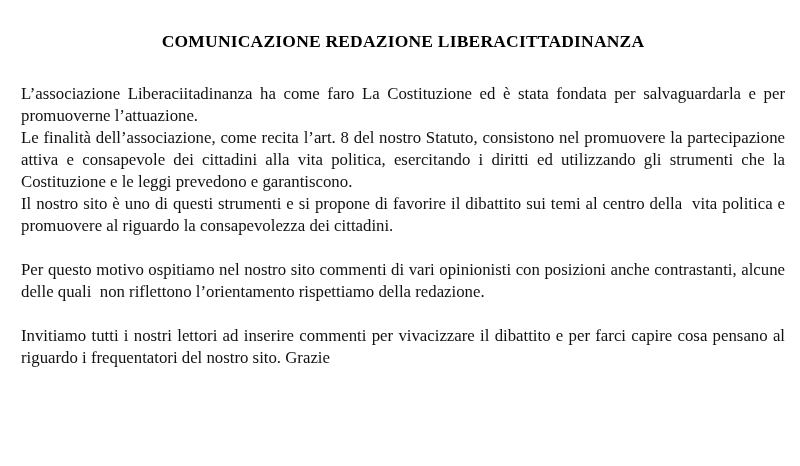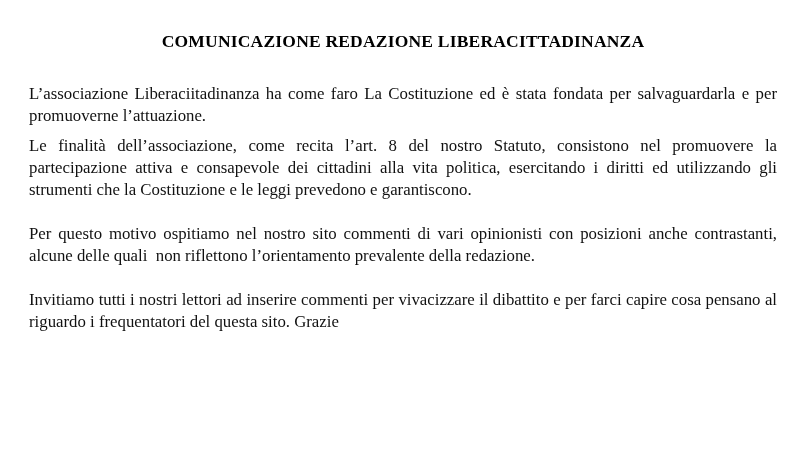--- a/index.html
+++ b/index.html
@@ -24,39 +24,40 @@
   .doc-title {
     font-size: 17.5px;
     font-weight: bold;
     text-align: center;
     margin: 0 0 31px 0;
     line-height: 22px;
     letter-spacing: 0.2px;
     color: #000000;
   }
   .body-par {
-    margin: 8px;
+    margin: 0;
     font-size: 16.8px;
     line-height: 22px;
     text-align: justify;
     white-space: pre-wrap;
     color: #111111;
   }
   .gap-before {
     margin-top: 22px;
   }
 </style>
 </head>
 <body>
 
 <div class="page">
   <h1 class="doc-title">COMUNICAZIONE REDAZIONE LIBERACITTADINANZA</h1>
 
   <p class="body-par">L’associazione Liberaciitadinanza ha come faro La Costituzione ed è stata fondata per salvaguardarla e per promuoverne l’attuazione.</p>
 
   <p class="body-par">Le finalità dell’associazione, come recita l’art. 8 del nostro Statuto, consistono nel promuovere la partecipazione attiva e consapevole dei cittadini alla vita politica, esercitando i diritti ed utilizzando gli strumenti che la Costituzione e le leggi prevedono e garantiscono.</p>
 
+  <p class="body-par">Il nostro sito è uno di questi strumenti e si propone di favorire il dibattito sui temi al centro della  vita politica e promuovere al riguardo la consapevolezza dei cittadini.</p>
 
-  <p class="body-par gap-before">Per questo motivo ospitiamo nel nostro sito commenti di vari opinionisti con posizioni anche contrastanti, alcune delle quali  non riflettono l’orientamento prevalente della redazione.</p>
+  <p class="body-par gap-before">Per questo motivo ospitiamo nel nostro sito commenti di vari opinionisti con posizioni anche contrastanti, alcune delle quali  non riflettono l’orientamento rispettiamo della redazione.</p>
 
 
-  <p class="body-par gap-before">Invitiamo tutti i nostri lettori ad inserire commenti per vivacizzare il dibattito e per farci capire cosa pensano al riguardo i frequentatori del questa sito. Grazie</p>
+  <p class="body-par gap-before">Invitiamo tutti i nostri lettori ad inserire commenti per vivacizzare il dibattito e per farci capire cosa pensano al riguardo i frequentatori del nostro sito. Grazie</p>
 </div>
 
 </body></html>

